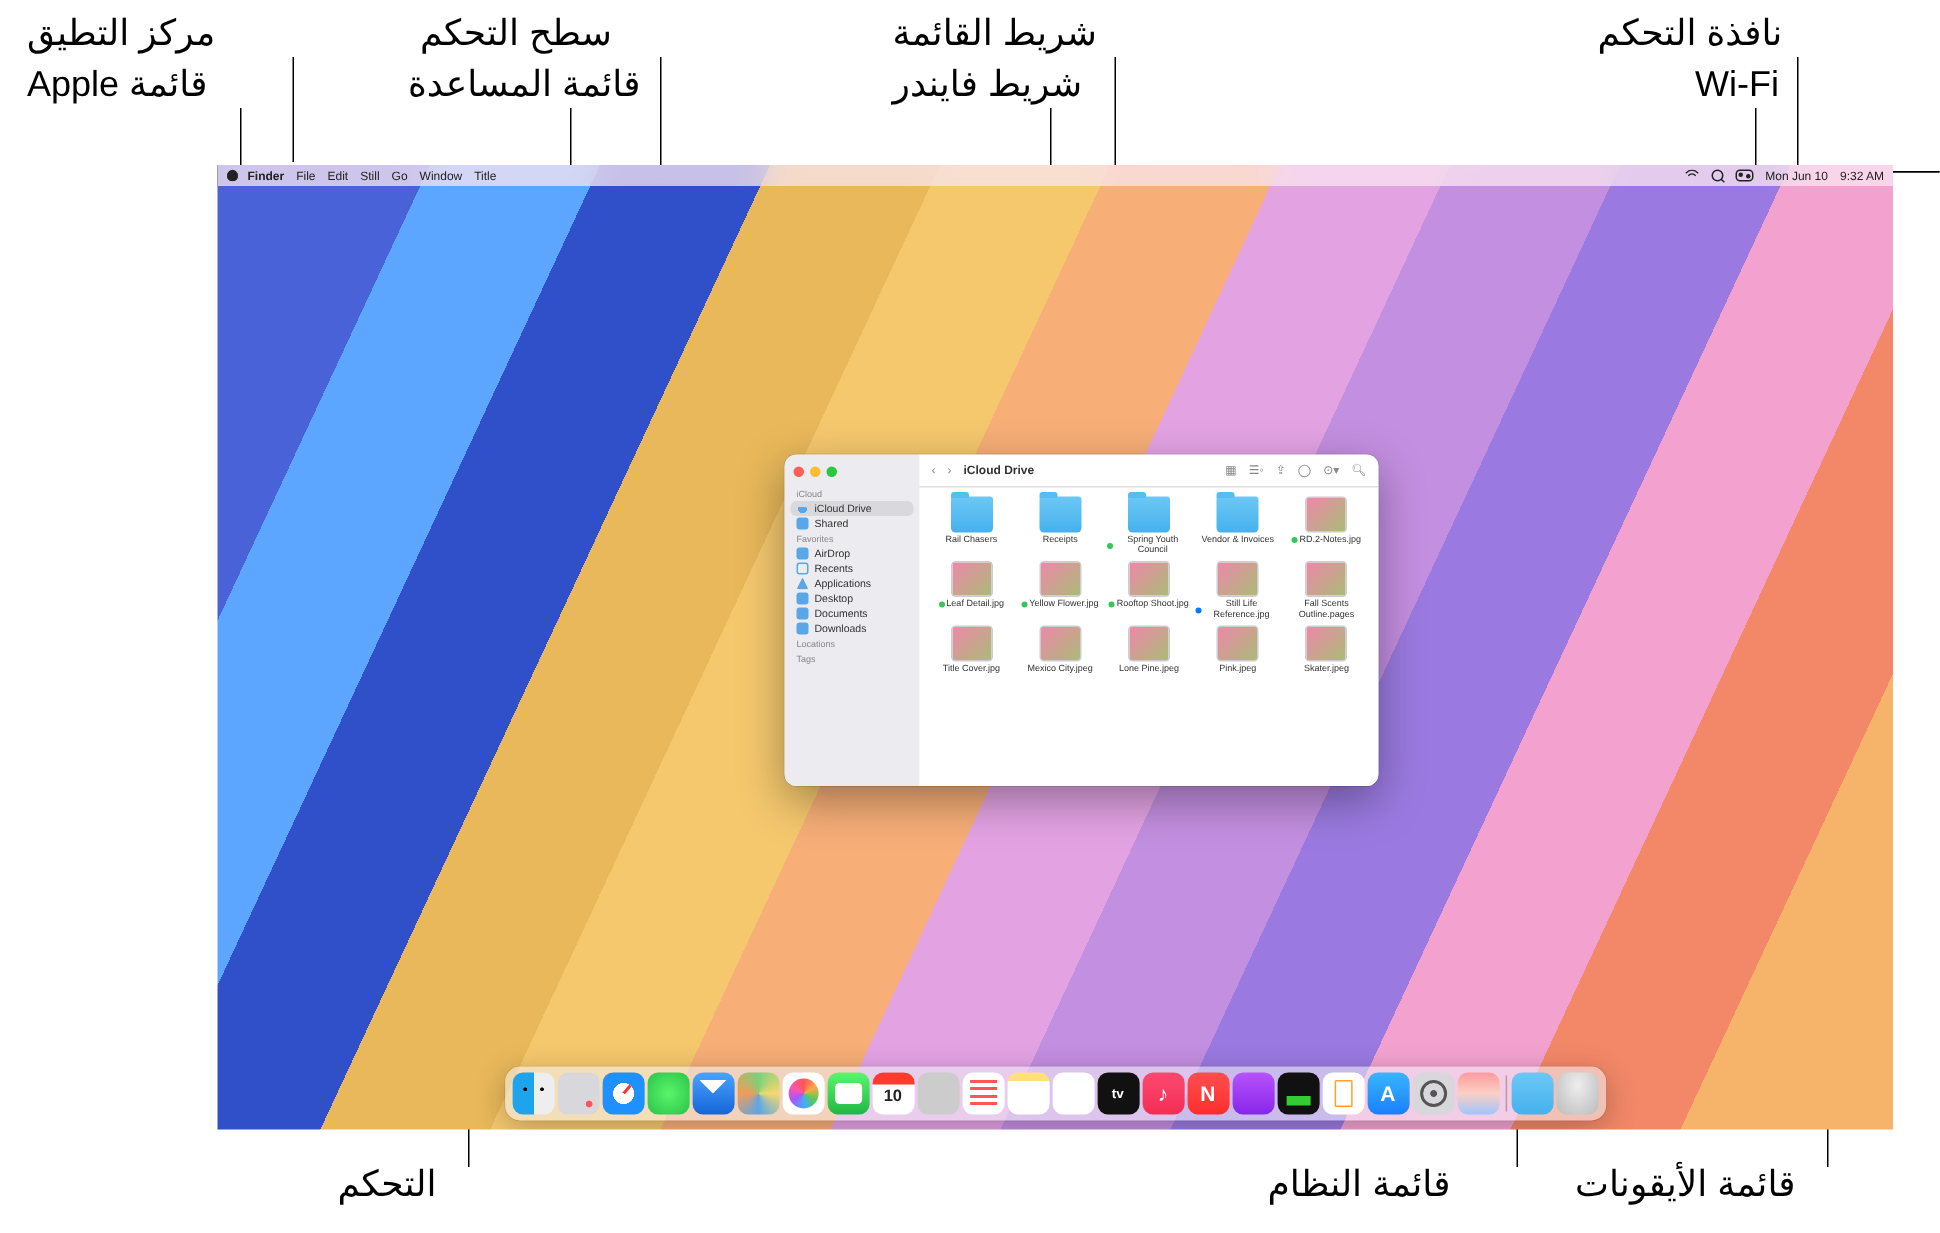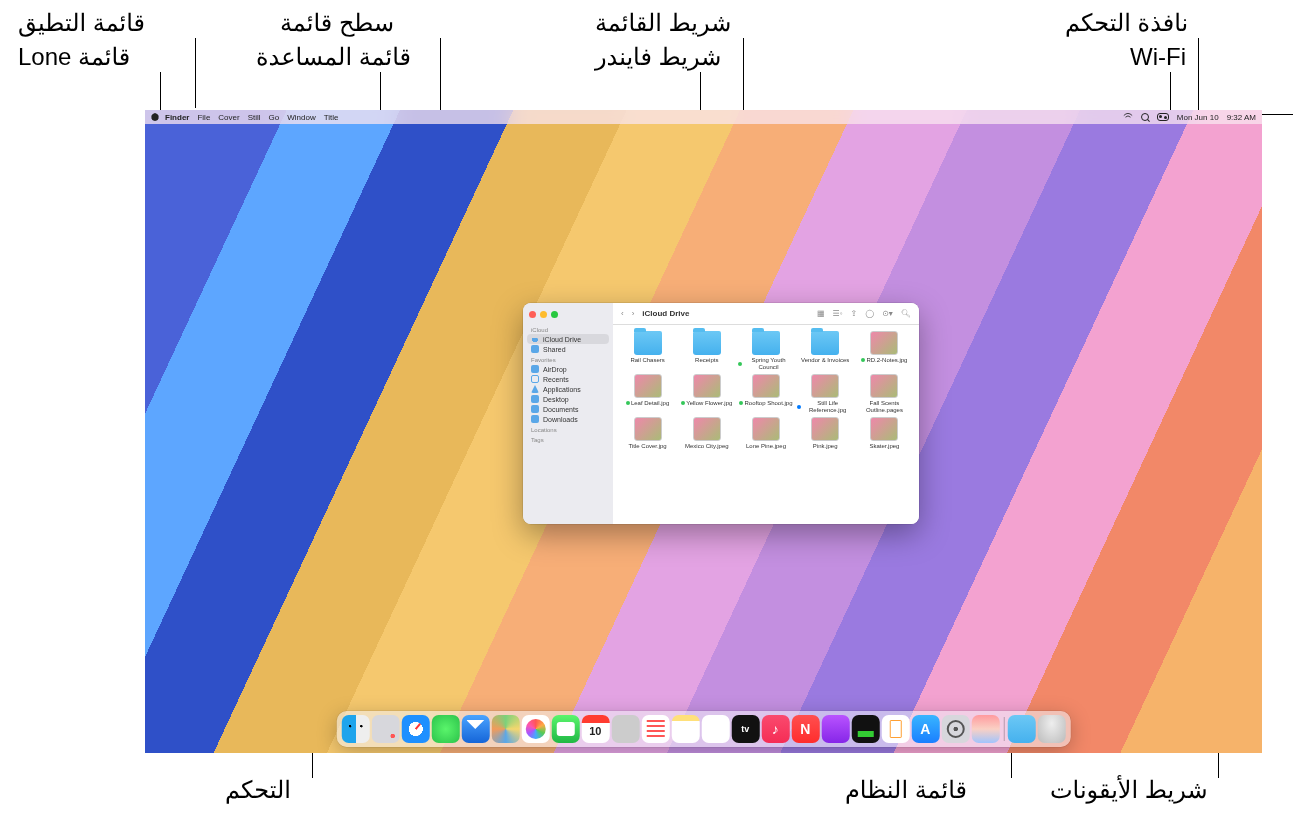--- a/index.html
+++ b/index.html
@@ -249,27 +249,27 @@
   .app.settings { background: #d7d7dc; position: relative; }
   .app.settings::after{content:"";position:absolute;inset:5px;border:2px solid #555;border-radius:50%;background:radial-gradient(circle,#555 2px,transparent 2.5px);}
   .app.colors { background: linear-gradient(#ff9a9e,#fad0c4,#a1c4fd); }
   .app.dl-folder { background: linear-gradient(#6cc8f5,#45b1ee); border-radius: 2px 2px 6px 6px; }
   .app.trash { background: radial-gradient(ellipse at 50% 30%,#eee,#bbb); border-radius: 20% 20% 30% 30%; }
 
 </style>
 </head>
 <body>
 
-<div class="callout" style="left:18px;top:8px">قائمة التطيق</div>
-<div class="callout" style="left:18px;top:42px">قائمة Lone</div>
+<div class="callout" style="left:18px;top:8px">مركز التطيق</div>
+<div class="callout" style="left:18px;top:42px">قائمة Apple</div>
 <div style="position:absolute;left:195px;top:38px;width:1px;height:70px;background:#000"></div>
 <div style="position:absolute;left:160px;top:72px;width:1px;height:40px;background:#000"></div>
 
-<div class="callout" style="left:280px;top:8px">سطح قائمة</div>
-<div class="callout" style="left:256px;top:42px">قائمة المساعدة</div>
+<div class="callout" style="left:280px;top:8px">سطح التحكم</div>
+<div class="callout" style="left:272px;top:42px">قائمة المساعدة</div>
 <div style="position:absolute;left:440px;top:38px;width:1px;height:100px;background:#000"></div>
 <div style="position:absolute;left:380px;top:72px;width:1px;height:42px;background:#000"></div>
 <div style="position:absolute;left:380px;top:114px;width:105px;height:1px;background:#000"></div>
 
 <div class="callout" style="left:595px;top:8px">شريط القائمة</div>
 <div class="callout" style="left:595px;top:42px">شريط فايندر</div>
 <div style="position:absolute;left:743px;top:38px;width:1px;height:74px;background:#000"></div>
 <div style="position:absolute;left:700px;top:72px;width:1px;height:230px;background:#000"></div>
 
 <div class="callout" style="left:1065px;top:8px">نافذة التحكم</div>
@@ -278,31 +278,31 @@
 <div style="position:absolute;left:1198px;top:114px;width:140px;height:1px;background:#000"></div>
 <div style="position:absolute;left:1170px;top:72px;width:1px;height:42px;background:#000"></div>
 <div style="position:absolute;left:1170px;top:114px;width:142px;height:1px;background:#000"></div>
 
 <div class="callout" style="left:225px;top:775px">التحكم</div>
 <div style="position:absolute;left:312px;top:750px;width:1px;height:28px;background:#000"></div>
 
 <div class="callout" style="left:845px;top:775px">قائمة النظام</div>
 <div style="position:absolute;left:1011px;top:750px;width:1px;height:28px;background:#000"></div>
 
-<div class="callout" style="left:1050px;top:775px">شريط الأيقونات</div>
+<div class="callout" style="left:1050px;top:775px">قائمة الأيقونات</div>
 <div style="position:absolute;left:1218px;top:738px;width:1px;height:40px;background:#000"></div>
 <div style="position:absolute;left:1155px;top:738px;width:63px;height:1px;background:#000"></div>
 
 <div id="desktop">
 
   <div id="menubar">
     <span class="apple"></span>
     <span class="m bold">Finder</span>
     <span class="m">File</span>
-    <span class="m">Cover</span>
+    <span class="m">Edit</span>
     <span class="m">Still</span>
     <span class="m">Go</span>
     <span class="m">Window</span>
     <span class="m">Title</span>
     <div class="right">
       <span class="ico"><svg viewBox="0 0 12 8">
             <path d="M1 3 Q6 -2 11 3 M3 5 Q6 2 9 5 M6 7 L6 7" stroke="#222" fill="none" stroke-width="1"></path>
           </svg></span>
       <span class="search-ico"></span>
       <span class="cc-ico"></span>

